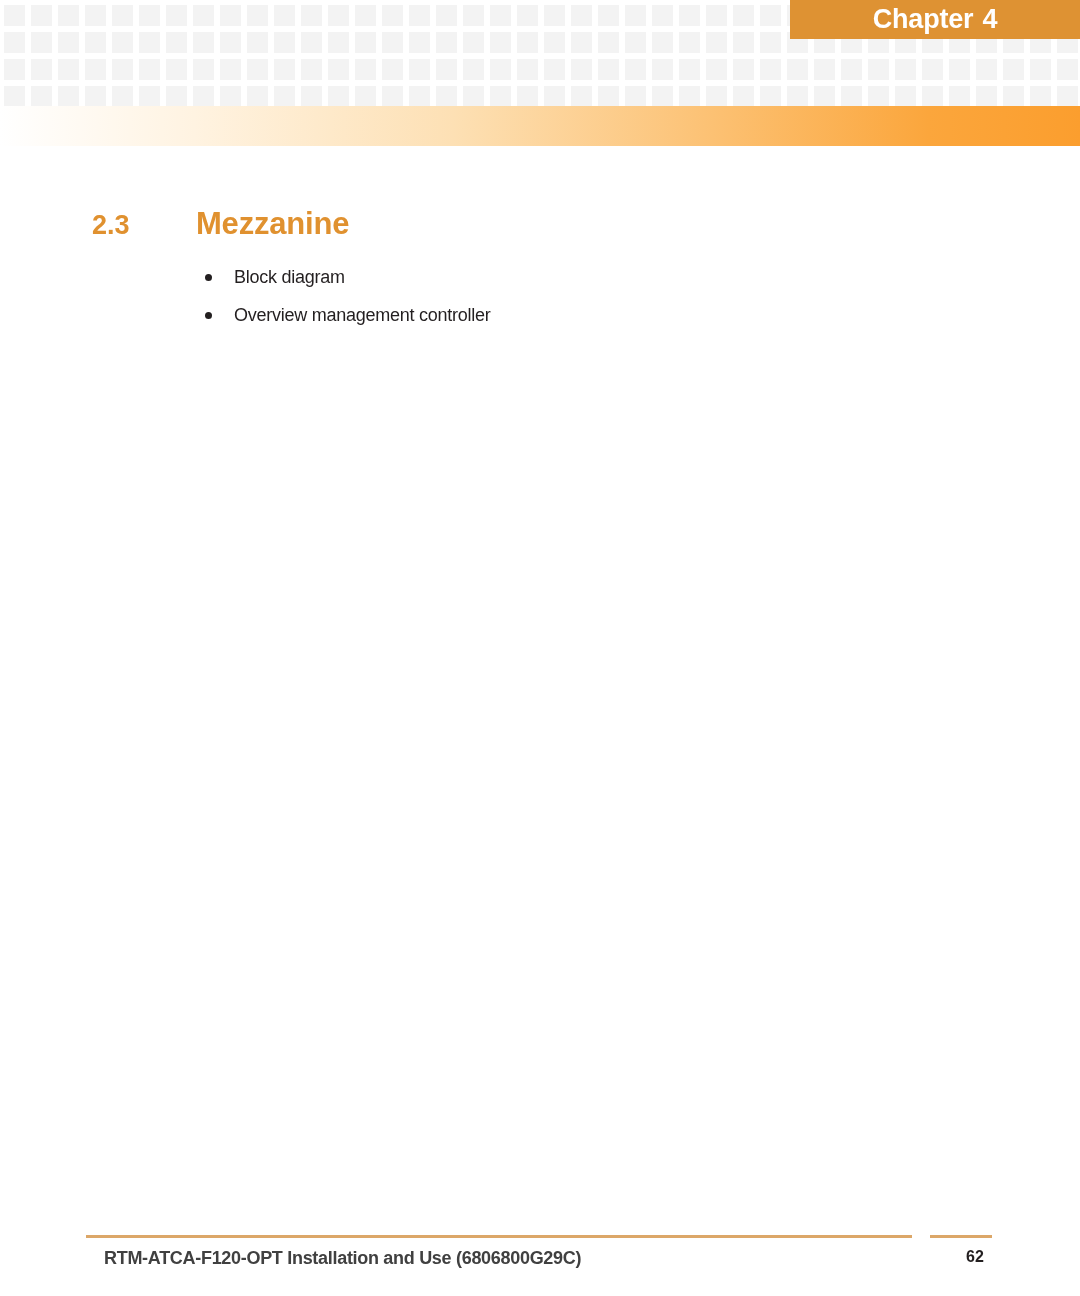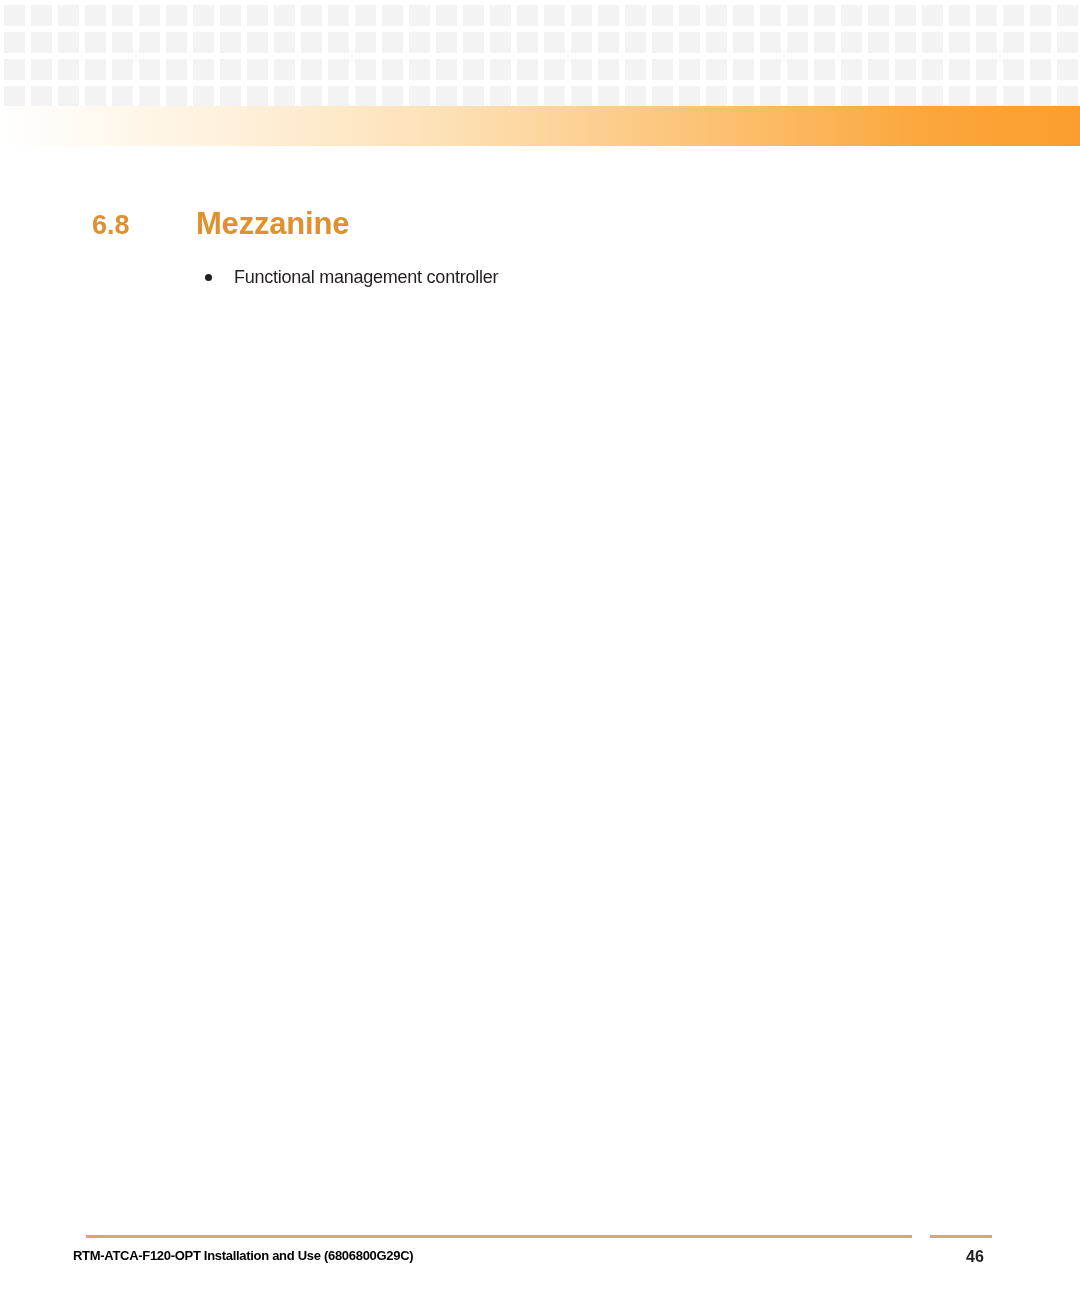--- a/index.html
+++ b/index.html
@@ -185,25 +185,25 @@
   .footer-rule-right {
     position: absolute;
     left: 930px;
     top: 1235px;
     width: 62px;
     height: 3px;
     background: #dca768;
   }
   .footer-text {
     position: absolute;
-    left: 73px;
+    left: 104px;
     top: 1248px;
-    font-size: 13px;
+    font-size: 18px;
     font-weight: bold;
-    color: #000000;
+    color: #404040;
     letter-spacing: -0.3px;
     white-space: nowrap;
   }
   .footer-page-number {
     position: absolute;
     left: 966px;
     top: 1248px;
     font-size: 16px;
     font-weight: bold;
     color: #231f20;
@@ -370,38 +370,46 @@
       <i style="position:absolute;left:868px;top:86px;width:21px;height:20px;background:#f3f3f3;"></i>
       <i style="position:absolute;left:895px;top:86px;width:21px;height:20px;background:#f3f3f3;"></i>
       <i style="position:absolute;left:922px;top:86px;width:21px;height:20px;background:#f3f3f3;"></i>
       <i style="position:absolute;left:949px;top:86px;width:21px;height:20px;background:#f3f3f3;"></i>
       <i style="position:absolute;left:976px;top:86px;width:21px;height:20px;background:#f3f3f3;"></i>
       <i style="position:absolute;left:1003px;top:86px;width:21px;height:20px;background:#f3f3f3;"></i>
       <i style="position:absolute;left:1030px;top:86px;width:21px;height:20px;background:#f3f3f3;"></i>
       <i style="position:absolute;left:1057px;top:86px;width:21px;height:20px;background:#f3f3f3;"></i>
     </div>
 
+  <div class="chapter-banner">
+    <span class="chapter-word">Chapter</span>
+    <span class="chapter-num">4</span>
+  </div>
 
 
   <div class="band band-top"></div>
   <div class="band band-bottom"></div>
 
   <div class="section-heading">
-    <span class="section-number">6.8</span>
+    <span class="section-number">2.3</span>
     <span class="section-title">Mezzanine</span>
   </div>
 
   <div class="body-block">
 
     <ul class="bullet-list">
       <li class="bullet-item">
         <span class="bullet-dot"></span>
-        <span>Functional management controller</span>
+        <span>Block diagram</span>
+      </li>
+      <li class="bullet-item">
+        <span class="bullet-dot"></span>
+        <span>Overview management controller</span>
       </li>
     </ul>
   </div>
 
   <div class="footer-rule-left"></div>
   <div class="footer-rule-right"></div>
   <div class="footer-text">RTM-ATCA-F120-OPT Installation and Use (6806800G29C)</div>
-  <div class="footer-page-number">46</div>
+  <div class="footer-page-number">62</div>
 
 </div>
 
 </body></html>

